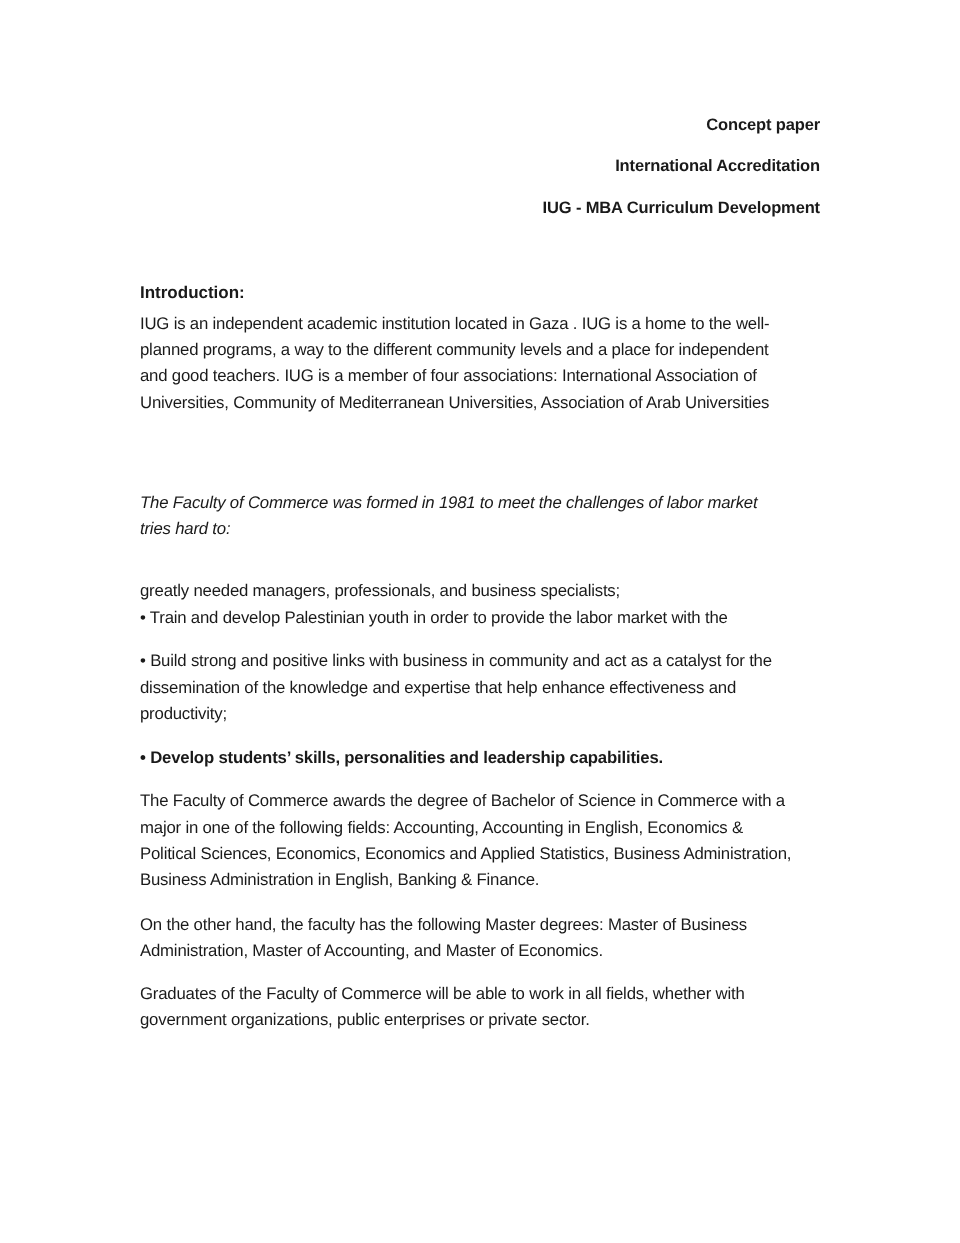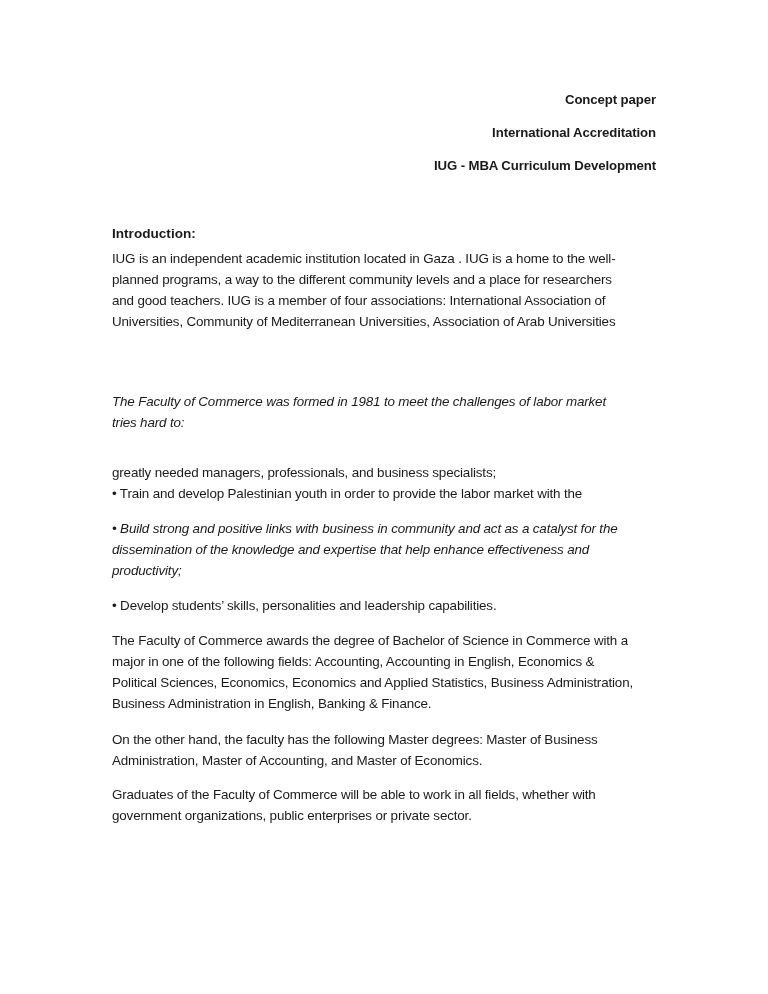--- a/index.html
+++ b/index.html
@@ -49,39 +49,39 @@
       line-height: 21px;
       letter-spacing: -0.15px;
     }
     .para .ln {
       display: block;
       white-space: nowrap;
     }
     .p1 { top: 248px; }
     .p2 { top: 391px; font-style: italic; }
     .p3 { top: 462px; }
-    .p4 { top: 518px; font-style: italic; }
-    .p5 { top: 595px; }
+    .p4 { top: 518px; }
+    .p5 { top: 595px; font-weight: bold; }
     .p6 { top: 630px; }
     .p7 { top: 729px; }
     .p8 { top: 784px; }
   </style>
 </head>
 <body>
 
 <div class="page">
   <div class="title t1">Concept paper</div>
   <div class="title t2">International Accreditation</div>
   <div class="title t3">IUG - MBA Curriculum Development</div>
 
   <div class="heading">Introduction:</div>
 
   <div class="para p1">
     <span class="ln">IUG is an independent academic institution located in Gaza . IUG is a home to the well-</span>
-    <span class="ln">planned programs, a way to the different community levels and a place for researchers</span>
+    <span class="ln">planned programs, a way to the different community levels and a place for independent</span>
     <span class="ln">and good teachers.  IUG is a member of four associations: International Association of</span>
     <span class="ln">Universities, Community of Mediterranean Universities, Association of Arab Universities</span>
   </div>
 
   <div class="para p2">
     <span class="ln">The Faculty of Commerce was formed in 1981 to meet the challenges of labor market</span>
     <span class="ln">tries hard to:</span>
   </div>
 
   <div class="para p3">

